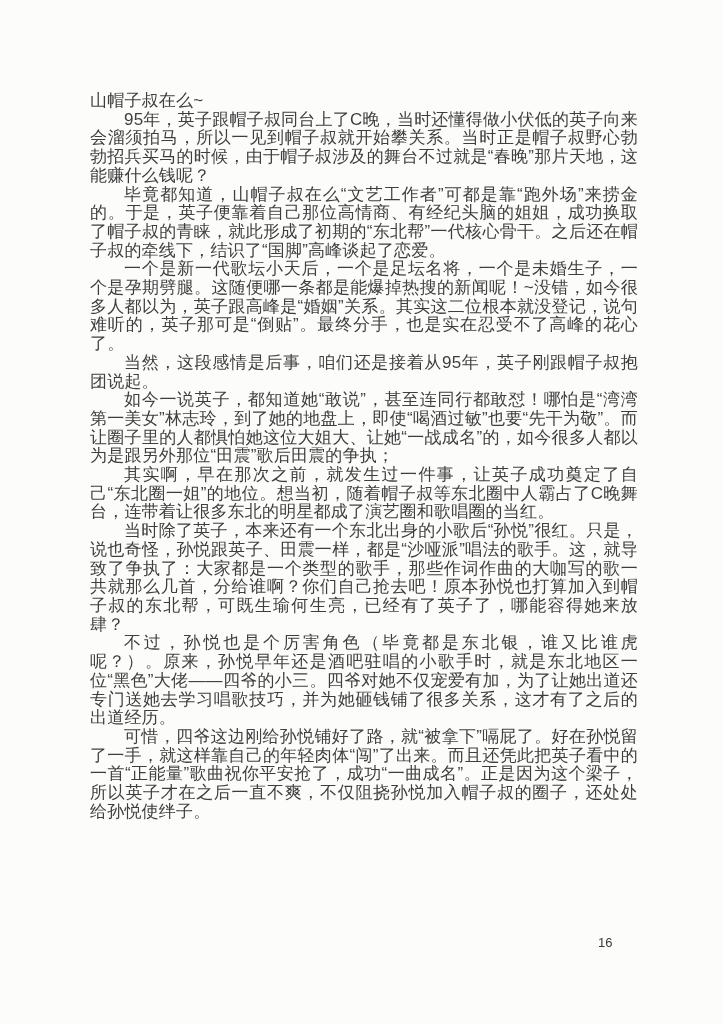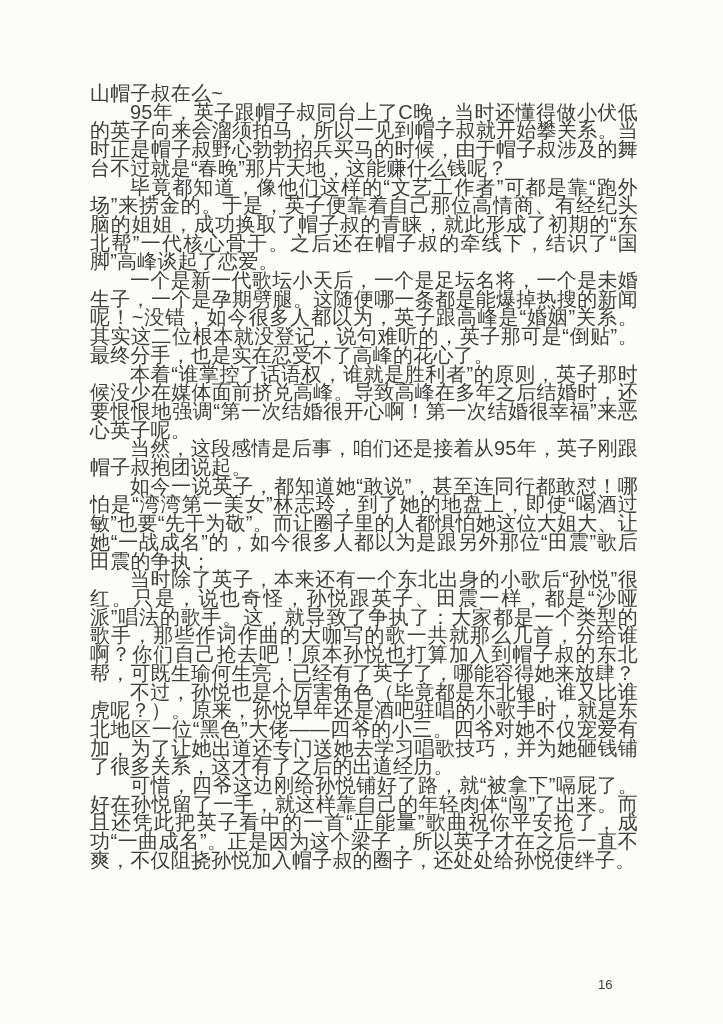--- a/index.html
+++ b/index.html
@@ -12,55 +12,55 @@
     width: 723px;
     height: 1024px;
     background: #fcfcfb;
     font-family: "Liberation Sans", sans-serif;
     color: #3e3e3e;
     overflow: hidden;
   }
   .article {
     position: absolute;
     left: 90px;
-    top: 84px;
+    top: 92px;
     width: 548px;
-    font-size: 20px;
+    font-size: 17px;
     line-height: 18.7px;
     font-weight: 500;
     letter-spacing: 0.2px;
     text-align: justify;
     text-justify: inter-ideograph;
   }
   .para {
     margin: 0;
   }
   .para.indent {
     text-indent: 2em;
   }
   .page-number {
     position: absolute;
     left: 598px;
-    top: 976px;
+    top: 934px;
     font-size: 13px;
     line-height: 17px;
     color: #3a3a3a;
     font-weight: 500;
   }
 </style>
 </head>
 <body>
 
 <div class="page">
   <div class="article">
       <p class="para">山帽子叔在么~</p>
       <p class="para indent">95年，英子跟帽子叔同台上了C晚，当时还懂得做小伏低的英子向来会溜须拍马，所以一见到帽子叔就开始攀关系。当时正是帽子叔野心勃勃招兵买马的时候，由于帽子叔涉及的舞台不过就是“春晚”那片天地，这能赚什么钱呢？</p>
-      <p class="para indent">毕竟都知道，像他们这样的“文艺工作者”可都是靠“跑外场”来捞金的。于是，英子便靠着自己那位高情商、有经纪头脑的姐姐，成功换取了帽子叔的青睐，就此形成了初期的“东北帮”一代核心骨干。之后还在帽子叔的牵线下，结识了“国脚”高峰谈起了恋爱。</p>
+      <p class="para indent">毕竟都知道，山帽子叔在么“文艺工作者”可都是靠“跑外场”来捞金的。于是，英子便靠着自己那位高情商、有经纪头脑的姐姐，成功换取了帽子叔的青睐，就此形成了初期的“东北帮”一代核心骨干。之后还在帽子叔的牵线下，结识了“国脚”高峰谈起了恋爱。</p>
       <p class="para indent">一个是新一代歌坛小天后，一个是足坛名将，一个是未婚生子，一个是孕期劈腿。这随便哪一条都是能爆掉热搜的新闻呢！~没错，如今很多人都以为，英子跟高峰是“婚姻”关系。其实这二位根本就没登记，说句难听的，英子那可是“倒贴”。最终分手，也是实在忍受不了高峰的花心了。</p>
-      <p class="para indent">本着“谁掌控了话语权，谁就是胜利者”的原则，英子那时候没少在媒体面前挤兑高峰。导致高峰在多年之后结婚时，还要恨恨地强调“第一次结婚很开心啊！第一次结婚很幸福”来恶心英子呢。</p>
       <p class="para indent">当然，这段感情是后事，咱们还是接着从95年，英子刚跟帽子叔抱团说起。</p>
       <p class="para indent">如今一说英子，都知道她“敢说”，甚至连同行都敢怼！哪怕是“湾湾第一美女”林志玲，到了她的地盘上，即使“喝酒过敏”也要“先干为敬”。而让圈子里的人都惧怕她这位大姐大、让她“一战成名”的，如今很多人都以为是跟另外那位“田震”歌后田震的争执；</p>
+      <p class="para indent">其实啊，早在那次之前，就发生过一件事，让英子成功奠定了自己“东北圈一姐”的地位。想当初，随着帽子叔等东北圈中人霸占了C晚舞台，连带着让很多东北的明星都成了演艺圈和歌唱圈的当红。</p>
       <p class="para indent">当时除了英子，本来还有一个东北出身的小歌后“孙悦”很红。只是，说也奇怪，孙悦跟英子、田震一样，都是“沙哑派”唱法的歌手。这，就导致了争执了：大家都是一个类型的歌手，那些作词作曲的大咖写的歌一共就那么几首，分给谁啊？你们自己抢去吧！原本孙悦也打算加入到帽子叔的东北帮，可既生瑜何生亮，已经有了英子了，哪能容得她来放肆？</p>
       <p class="para indent">不过，孙悦也是个厉害角色（毕竟都是东北银，谁又比谁虎呢？）。原来，孙悦早年还是酒吧驻唱的小歌手时，就是东北地区一位“黑色”大佬——四爷的小三。四爷对她不仅宠爱有加，为了让她出道还专门送她去学习唱歌技巧，并为她砸钱铺了很多关系，这才有了之后的出道经历。</p>
       <p class="para indent">可惜，四爷这边刚给孙悦铺好了路，就“被拿下”嗝屁了。好在孙悦留了一手，就这样靠自己的年轻肉体“闯”了出来。而且还凭此把英子看中的一首“正能量”歌曲祝你平安抢了，成功“一曲成名”。正是因为这个梁子，所以英子才在之后一直不爽，不仅阻挠孙悦加入帽子叔的圈子，还处处给孙悦使绊子。</p>
     </div>
   <div class="page-number">16</div>
 </div>
 
 </body></html>

